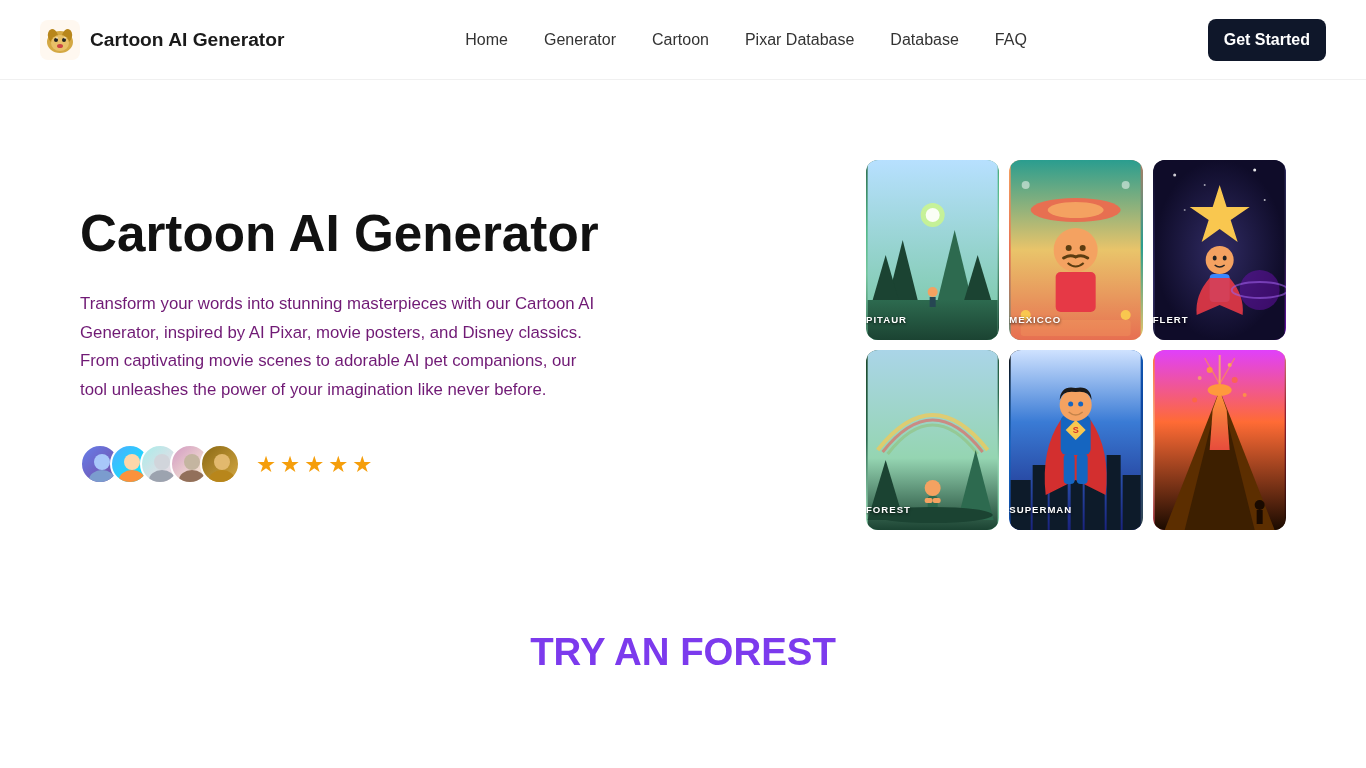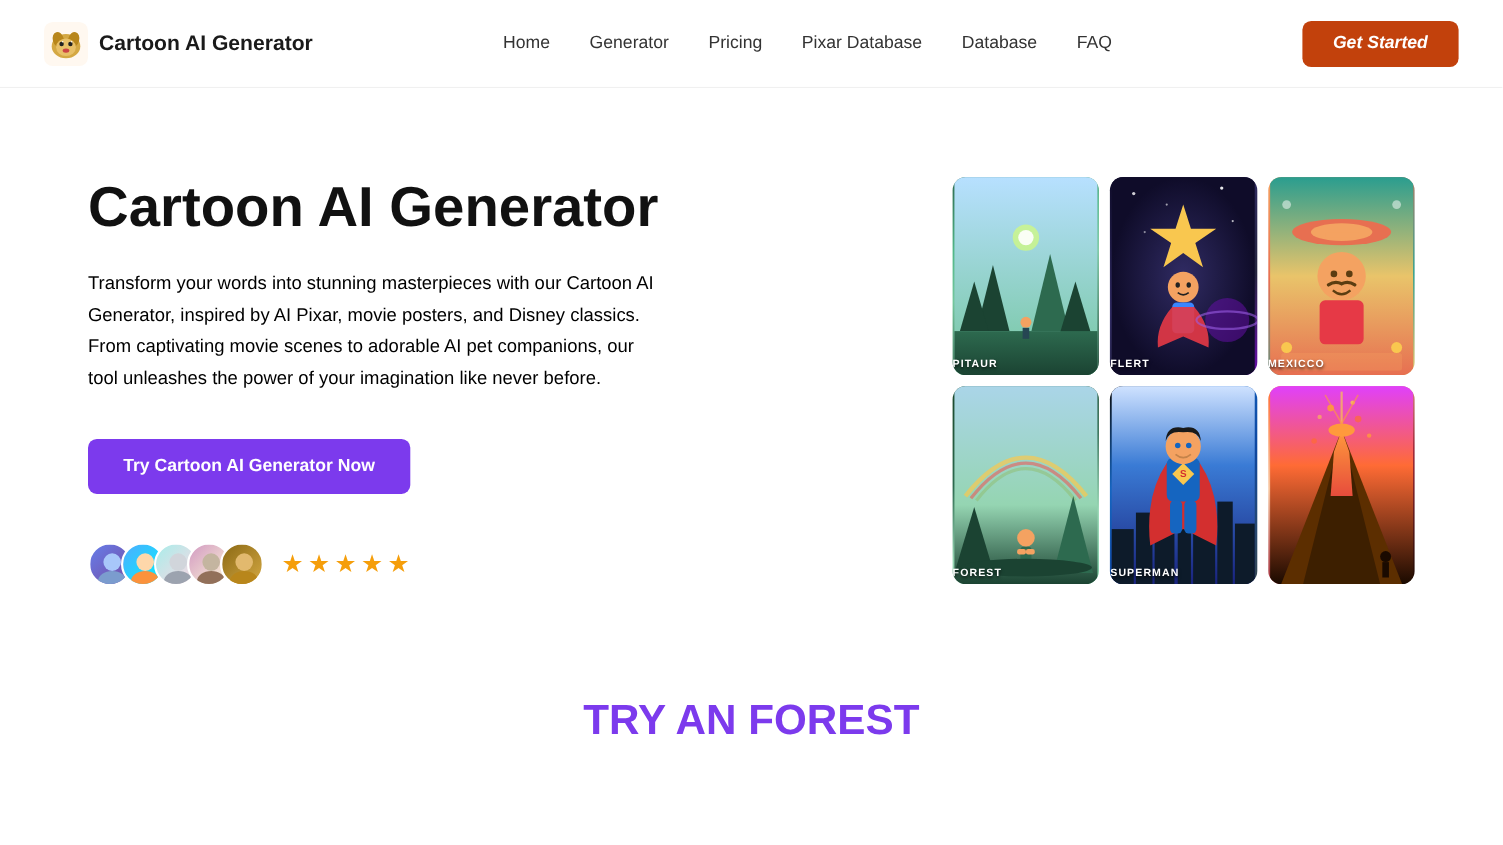--- a/index.html
+++ b/index.html
@@ -39,29 +39,28 @@
       gap: 36px;
       list-style: none;
     }
     .nav-links a {
       text-decoration: none;
       color: #333;
       font-size: 1rem;
       font-weight: 500;
     }
     .get-started-btn {
-      background: #c2410c;
+      background: #0f172a;
       color: #fff;
       border: none;
-      padding: 12px 28px;
+      padding: 12px 16px;
       border-radius: 8px;
       font-size: 1rem;
       font-weight: 600;
       cursor: pointer;
-      font-style: italic;
     }
 
     
     .hero {
       display: flex;
       align-items: center;
       justify-content: space-between;
       padding: 80px 80px 60px 80px;
       max-width: 1366px;
       margin: 0 auto;
@@ -74,21 +73,21 @@
     .hero-title {
       font-size: 3.2rem;
       font-weight: 900;
       line-height: 1.1;
       color: #111;
       margin-bottom: 28px;
     }
     .hero-description {
       font-size: 1.05rem;
       line-height: 1.7;
-      color: #000000;
+      color: #701a75;
       margin-bottom: 40px;
     }
     .cta-button {
       background: #7c3aed;
       color: #fff;
       border: none;
       padding: 16px 32px;
       border-radius: 8px;
       font-size: 1rem;
       font-weight: 600;
@@ -143,21 +142,21 @@
       grid-template-rows: repeat(2, 180px);
       gap: 10px;
     }
     .img-card {
       border-radius: 12px;
       overflow: hidden;
       position: relative;
     }
     .img-label {
       position: absolute;
-      bottom: 4px;
+      bottom: 15px;
       font-size: 0.6rem;
       font-weight: 700;
       color: #fff;
       text-shadow: 0 1px 3px rgba(0,0,0,0.8);
       text-transform: uppercase;
       letter-spacing: 1px;
       margin-top: 42px;
     }
 
     
@@ -211,34 +210,33 @@
       <ellipse cx="20" cy="26" rx="3" ry="2" fill="#c44"></ellipse>
       <circle cx="17" cy="18" r="0.7" fill="#fff"></circle>
       <circle cx="25" cy="18" r="0.7" fill="#fff"></circle>
     </svg>
     <span class="brand-name">Cartoon AI Generator</span>
   </a>
 
   <ul class="nav-links">
     <li><a href="#">Home</a></li>
     <li><a href="#">Generator</a></li>
-    <li><a href="#">Pricing</a></li>
+    <li><a href="#">Cartoon</a></li>
     <li><a href="#">Pixar Database</a></li>
     <li><a href="#">Database</a></li>
     <li><a href="#">FAQ</a></li>
   </ul>
 
   <button class="get-started-btn">Get Started</button>
 </nav>
 
 <section class="hero">
   <div class="hero-content">
     <h1 class="hero-title">Cartoon AI Generator</h1>
     <p class="hero-description">Transform your words into stunning masterpieces with our Cartoon AI Generator, inspired by AI Pixar, movie posters, and Disney classics. From captivating movie scenes to adorable AI pet companions, our tool unleashes the power of your imagination like never before.</p>
-    <button class="cta-button">Try Cartoon AI Generator Now</button>
 
     <div class="reviews-row">
       <div class="avatar-stack">
         <div class="avatar av1">
           <svg viewBox="0 0 40 40" width="40" height="40">
               <circle cx="20" cy="16" r="8" fill="#a8c7fa"></circle>
               <ellipse cx="20" cy="34" rx="13" ry="10" fill="#7b9cce"></ellipse>
             </svg>
         </div>
         <div class="avatar av2">
@@ -304,20 +302,56 @@
 
         <circle cx="65" cy="132" r="5" fill="#f4a261"></circle>
         <rect x="62" y="137" width="6" height="10" fill="#264653"></rect>
 
         <circle cx="65" cy="55" r="12" fill="#d4fc79" opacity="0.7"></circle>
         <circle cx="65" cy="55" r="7" fill="#fff" opacity="0.9"></circle>
       </svg>
       <span class="img-label">PITAUR</span>
     </div>
 
+    <div class="img-card card-3">
+      <svg class="card-svg" viewBox="0 0 130 180" xmlns="http://www.w3.org/2000/svg">
+        <defs>
+          <linearGradient id="mexBg" x1="0" y1="0" x2="0" y2="1">
+              <stop offset="0%" stop-color="#2a9d8f"></stop>
+              <stop offset="50%" stop-color="#e9c46a"></stop>
+              <stop offset="100%" stop-color="#e76f51"></stop>
+            </linearGradient>
+        </defs>
+        <rect width="130" height="180" fill="url(#mexBg)"></rect>
+
+        <ellipse cx="65" cy="50" rx="45" ry="12" fill="#e76f51"></ellipse>
+        <ellipse cx="65" cy="50" rx="28" ry="8" fill="#f4a261"></ellipse>
+        <rect x="50" y="50" width="30" height="5" fill="#f4a261"></rect>
+
+        <circle cx="65" cy="90" r="22" fill="#f4a261"></circle>
+
+        <path d="M53,98 Q59,94 65,97 Q71,94 77,98" stroke="#5c3d11" stroke-width="3" fill="none" stroke-linecap="round"></path>
+
+        <circle cx="58" cy="88" r="3" fill="#5c3d11"></circle>
+        <circle cx="72" cy="88" r="3" fill="#5c3d11"></circle>
+
+        <path d="M57,103 Q65,110 73,103" stroke="#5c3d11" stroke-width="2" fill="none"></path>
+
+        <rect x="45" y="112" width="40" height="40" rx="5" fill="#e63946"></rect>
+
+        <circle cx="15" cy="155" r="5" fill="#f9c74f"></circle>
+        <circle cx="115" cy="155" r="5" fill="#f9c74f"></circle>
+        <circle cx="15" cy="25" r="4" fill="#fff" opacity="0.5"></circle>
+        <circle cx="115" cy="25" r="4" fill="#fff" opacity="0.5"></circle>
+
+        <rect x="10" y="160" width="110" height="16" rx="3" fill="#f4a261" opacity="0.3"></rect>
+      </svg>
+      <span class="img-label">MEXICCO</span>
+    </div>
+
     <div class="img-card card-2">
       <svg class="card-svg" viewBox="0 0 130 180" xmlns="http://www.w3.org/2000/svg">
         <defs>
           <radialGradient id="space2" cx="50%" cy="50%">
               <stop offset="0%" stop-color="#302b63"></stop>
               <stop offset="100%" stop-color="#0f0c29"></stop>
             </radialGradient>
         </defs>
         <rect width="130" height="180" fill="url(#space2)"></rect>
 
@@ -335,56 +369,20 @@
         <path d="M55,118 Q40,135 42,155 L65,145 L88,155 Q90,135 75,118 Z" fill="#e63946" opacity="0.9"></path>
 
         <ellipse cx="60" cy="98" rx="2" ry="2.5" fill="#222"></ellipse>
         <ellipse cx="70" cy="98" rx="2" ry="2.5" fill="#222"></ellipse>
         <path d="M60,105 Q65,109 70,105" stroke="#222" stroke-width="1.5" fill="none"></path>
 
         <circle cx="105" cy="130" r="20" fill="#6a0dad" opacity="0.5"></circle>
         <ellipse cx="105" cy="130" rx="28" ry="8" fill="none" stroke="#9b5de5" stroke-width="2" opacity="0.6"></ellipse>
       </svg>
       <span class="img-label">FLERT</span>
-    </div>
-
-    <div class="img-card card-3">
-      <svg class="card-svg" viewBox="0 0 130 180" xmlns="http://www.w3.org/2000/svg">
-        <defs>
-          <linearGradient id="mexBg" x1="0" y1="0" x2="0" y2="1">
-              <stop offset="0%" stop-color="#2a9d8f"></stop>
-              <stop offset="50%" stop-color="#e9c46a"></stop>
-              <stop offset="100%" stop-color="#e76f51"></stop>
-            </linearGradient>
-        </defs>
-        <rect width="130" height="180" fill="url(#mexBg)"></rect>
-
-        <ellipse cx="65" cy="50" rx="45" ry="12" fill="#e76f51"></ellipse>
-        <ellipse cx="65" cy="50" rx="28" ry="8" fill="#f4a261"></ellipse>
-        <rect x="50" y="50" width="30" height="5" fill="#f4a261"></rect>
-
-        <circle cx="65" cy="90" r="22" fill="#f4a261"></circle>
-
-        <path d="M53,98 Q59,94 65,97 Q71,94 77,98" stroke="#5c3d11" stroke-width="3" fill="none" stroke-linecap="round"></path>
-
-        <circle cx="58" cy="88" r="3" fill="#5c3d11"></circle>
-        <circle cx="72" cy="88" r="3" fill="#5c3d11"></circle>
-
-        <path d="M57,103 Q65,110 73,103" stroke="#5c3d11" stroke-width="2" fill="none"></path>
-
-        <rect x="45" y="112" width="40" height="40" rx="5" fill="#e63946"></rect>
-
-        <circle cx="15" cy="155" r="5" fill="#f9c74f"></circle>
-        <circle cx="115" cy="155" r="5" fill="#f9c74f"></circle>
-        <circle cx="15" cy="25" r="4" fill="#fff" opacity="0.5"></circle>
-        <circle cx="115" cy="25" r="4" fill="#fff" opacity="0.5"></circle>
-
-        <rect x="10" y="160" width="110" height="16" rx="3" fill="#f4a261" opacity="0.3"></rect>
-      </svg>
-      <span class="img-label">MEXICCO</span>
     </div>
 
     <div class="img-card card-4">
       <svg class="card-svg" viewBox="0 0 130 180" xmlns="http://www.w3.org/2000/svg">
         <defs>
           <linearGradient id="forestBg" x1="0" y1="0" x2="0" y2="1">
               <stop offset="0%" stop-color="#aad5e8"></stop>
               <stop offset="60%" stop-color="#95d5b2"></stop>
               <stop offset="100%" stop-color="#1b4332"></stop>
             </linearGradient>

